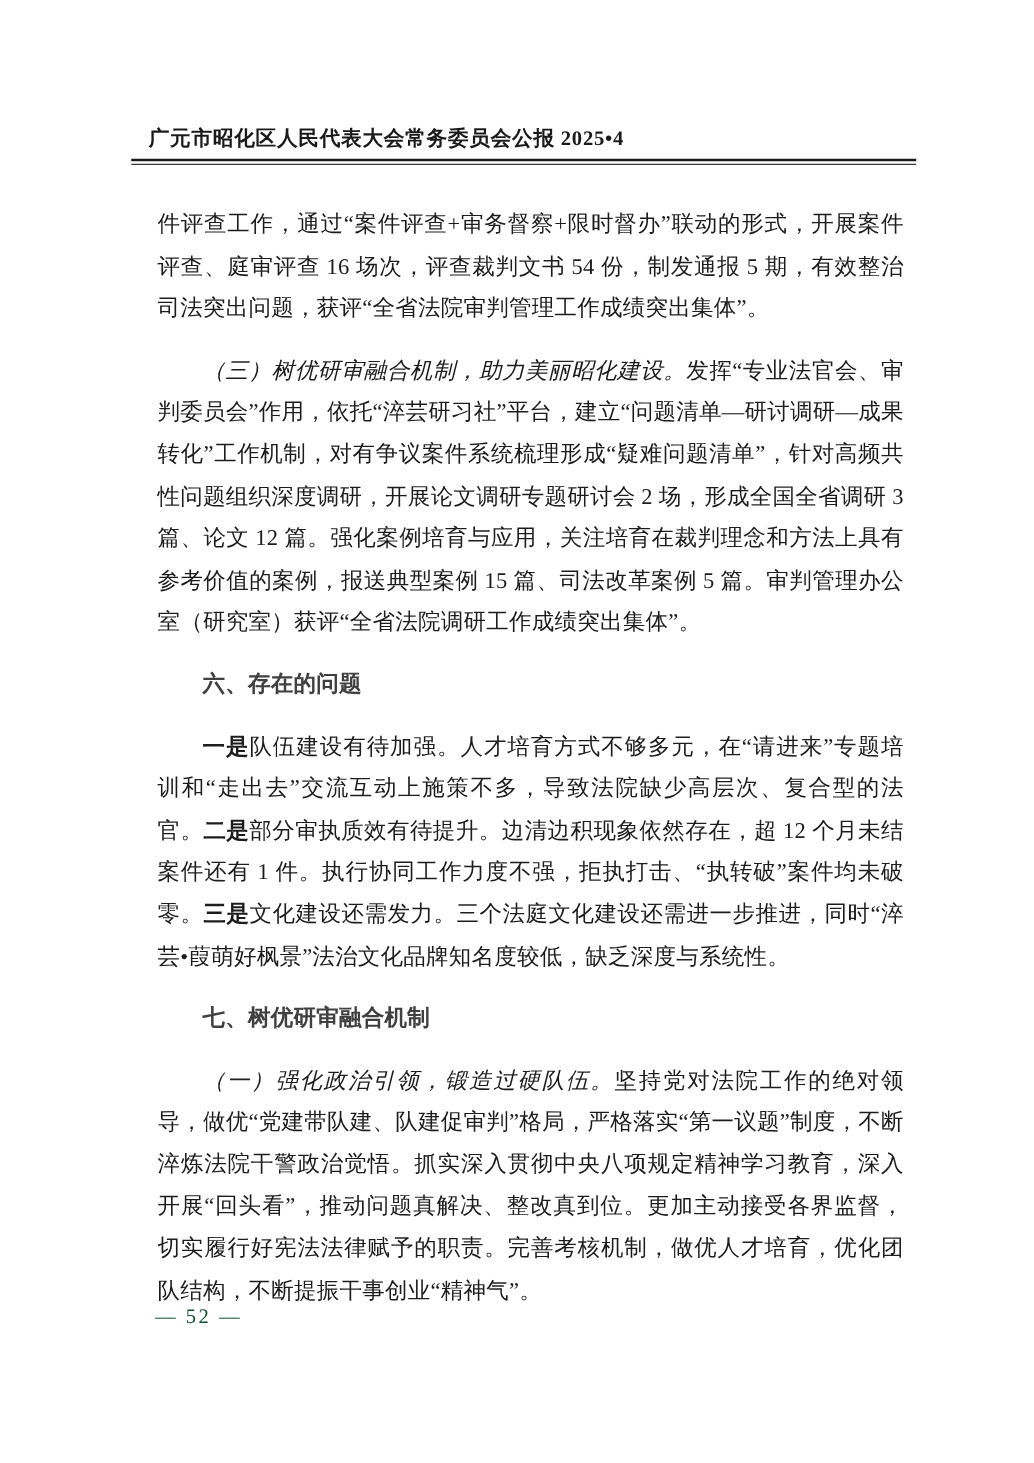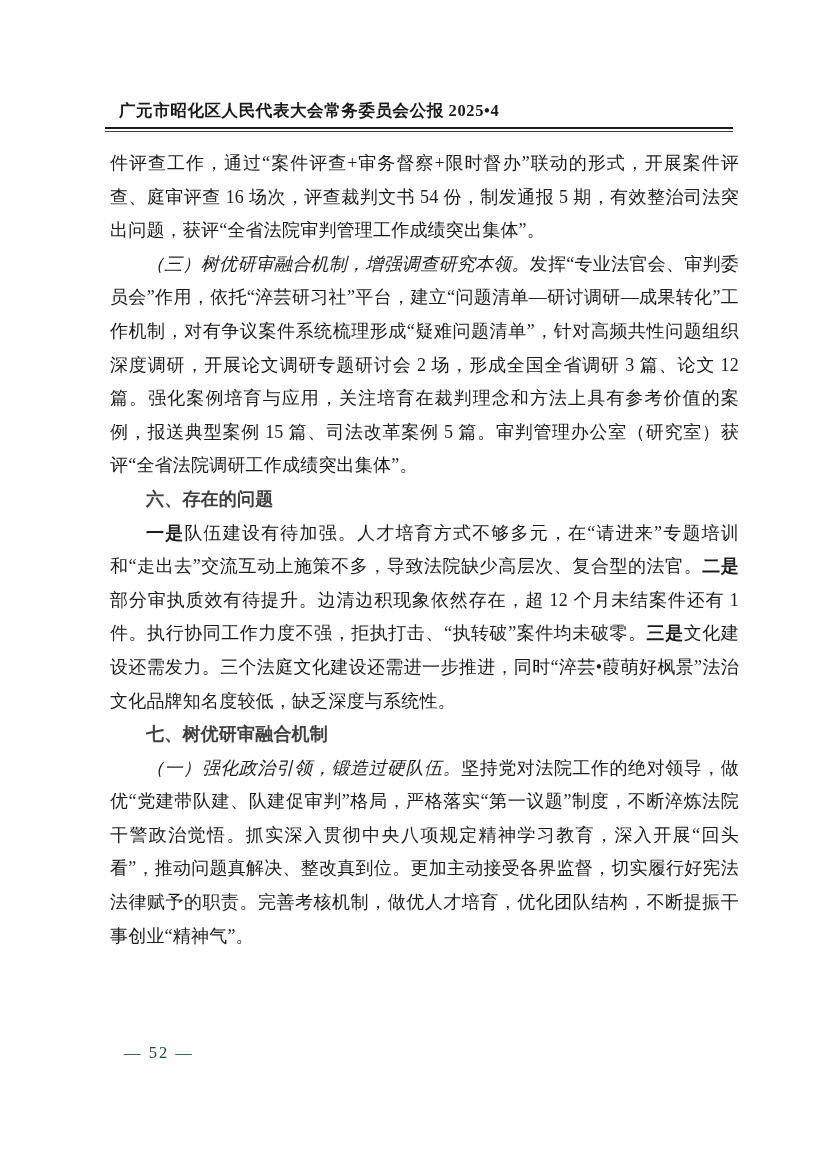--- a/index.html
+++ b/index.html
@@ -40,21 +40,21 @@
     left: 110px;
     top: 147px;
     width: 629px;
     font-size: 18px;
     line-height: 33.6px;
     text-align: justify;
     text-align-last: left;
     letter-spacing: 0.2px;
   }
   .doc-body p {
-    margin: 0;
+    margin: 16px;
     padding: 0;
   }
   .para-indent {
     text-indent: 2em;
   }
   .heading {
     font-family: "Liberation Sans", sans-serif;
     font-weight: 700;
     text-indent: 2em;
     color: #404040;
@@ -83,21 +83,21 @@
 <div class="page">
 
   <div class="header-title">广元市昭化区人民代表大会常务委员会公报 2025•4</div>
 
   <div class="header-rule"></div>
 
   <div class="doc-body">
 
     <p class="para">件评查工作，通过“案件评查+审务督察+限时督办”联动的形式，开展案件评查、庭审评查 16 场次，评查裁判文书 54 份，制发通报 5 期，有效整治司法突出问题，获评“全省法院审判管理工作成绩突出集体”。</p>
 
-    <p class="para para-indent"><span class="kai-lead">（三）树优研审融合机制，增强调查研究本领。</span><span>发挥“专业法官会、审判委员会”作用，依托“淬芸研习社”平台，建立“问题清单—研讨调研—成果转化”工作机制，对有争议案件系统梳理形成“疑难问题清单”，针对高频共性问题组织深度调研，开展论文调研专题研讨会 2 场，形成全国全省调研 3 篇、论文 12 篇。强化案例培育与应用，关注培育在裁判理念和方法上具有参考价值的案例，报送典型案例 15 篇、司法改革案例 5 篇。审判管理办公室（研究室）获评“全省法院调研工作成绩突出集体”。</span></p>
+    <p class="para para-indent"><span class="kai-lead">（三）树优研审融合机制，助力美丽昭化建设。</span><span>发挥“专业法官会、审判委员会”作用，依托“淬芸研习社”平台，建立“问题清单—研讨调研—成果转化”工作机制，对有争议案件系统梳理形成“疑难问题清单”，针对高频共性问题组织深度调研，开展论文调研专题研讨会 2 场，形成全国全省调研 3 篇、论文 12 篇。强化案例培育与应用，关注培育在裁判理念和方法上具有参考价值的案例，报送典型案例 15 篇、司法改革案例 5 篇。审判管理办公室（研究室）获评“全省法院调研工作成绩突出集体”。</span></p>
 
     <p class="heading">六、存在的问题</p>
 
     <p class="para para-indent"><span class="hei-bold">一是</span><span>队伍建设有待加强。人才培育方式不够多元，在“请进来”专题培训和“走出去”交流互动上施策不多，导致法院缺少高层次、复合型的法官。</span><span class="hei-bold">二是</span><span>部分审执质效有待提升。边清边积现象依然存在，超 12 个月未结案件还有 1 件。执行协同工作力度不强，拒执打击、“执转破”案件均未破零。</span><span class="hei-bold">三是</span><span>文化建设还需发力。三个法庭文化建设还需进一步推进，同时“淬芸•葭萌好枫景”法治文化品牌知名度较低，缺乏深度与系统性。</span></p>
 
     <p class="heading">七、树优研审融合机制</p>
 
     <p class="para para-indent"><span class="kai-lead">（一）强化政治引领，锻造过硬队伍。</span><span>坚持党对法院工作的绝对领导，做优“党建带队建、队建促审判”格局，严格落实“第一议题”制度，不断淬炼法院干警政治觉悟。抓实深入贯彻中央八项规定精神学习教育，深入开展“回头看”，推动问题真解决、整改真到位。更加主动接受各界监督，切实履行好宪法法律赋予的职责。完善考核机制，做优人才培育，优化团队结构，不断提振干事创业“精神气”。</span></p>
 
 

